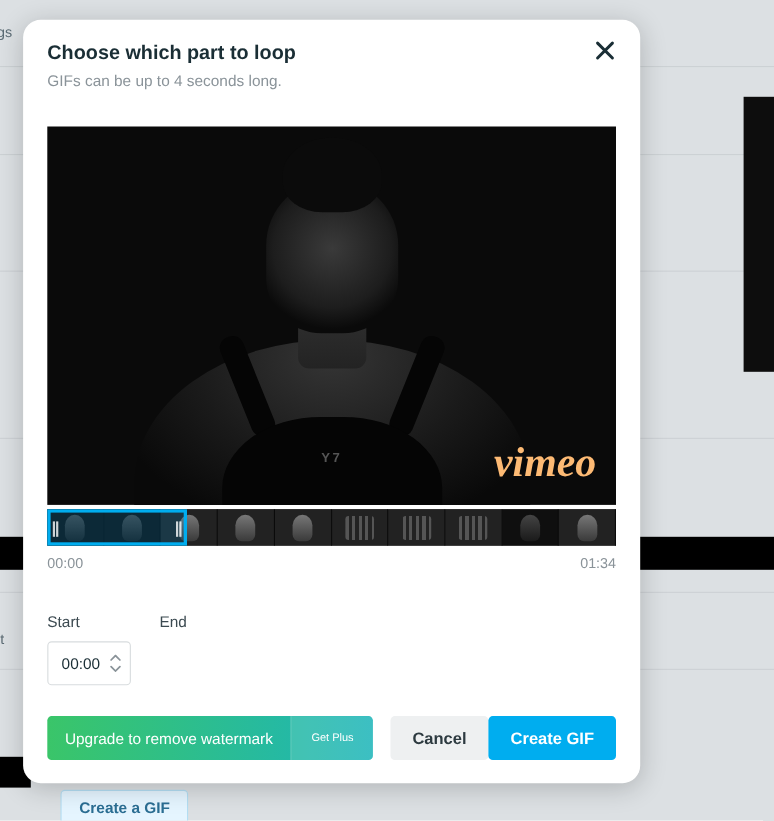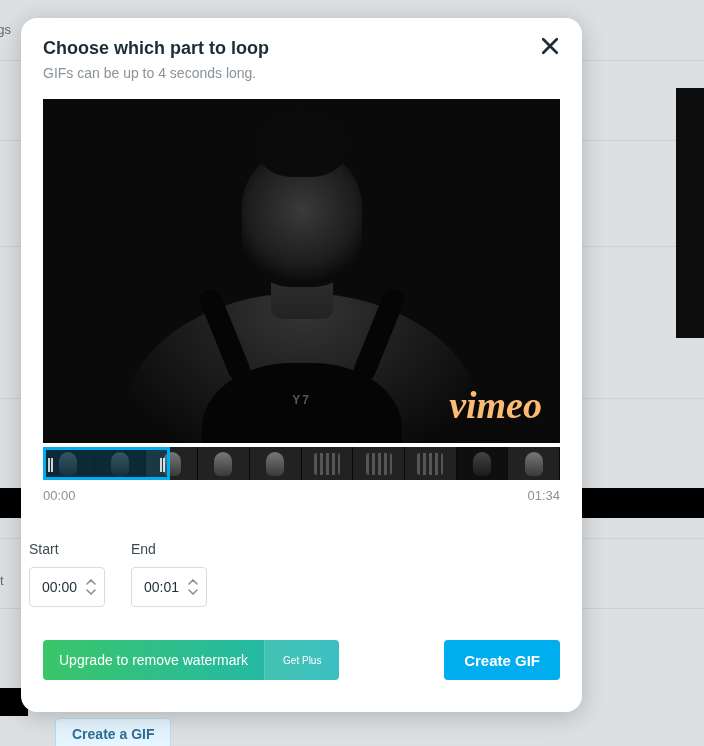--- a/index.html
+++ b/index.html
@@ -95,21 +95,21 @@
       right: 20px;
       width: 24px;
       height: 24px;
       cursor: pointer;
       display: flex;
       align-items: center;
       justify-content: center;
     }
     .close-btn svg { width: 18px; height: 18px; }
     .video-area {
-      margin: 18px 22px 0 22px;
+      margin: 34px 22px 0 22px;
       position: relative;
     }
     .video-preview {
       width: 100%;
       height: 344px;
       background: #0a0a0a;
       position: relative;
       overflow: hidden;
     }
     
@@ -249,21 +249,21 @@
       background: repeating-linear-gradient(90deg, #555 0 3px, #222 3px 6px);
     }
     .time-row {
       display: flex;
       justify-content: space-between;
       margin-top: 8px;
       font-size: 13px;
       color: #8a9399;
     }
     .fields {
-      margin: 38px 22px 0 8px;
+      margin: 38px 22px 0 22px;
       display: flex;
       gap: 26px;
     }
     .field label {
       display: block;
       font-size: 14px;
       color: #3c4a51;
       margin-bottom: 10px;
     }
     .time-input {
@@ -443,39 +443,25 @@
           <span>
               <svg viewBox="0 0 10 7">
                 <path d="M1 2 L5 6 L9 2" stroke="#8a9399" stroke-width="1.6" fill="none" stroke-linecap="round"></path>
               </svg>
             </span>
         </div>
       </div>
     </div>
     <div class="field">
       <label>End</label>
-      <div class="time-input">
-        <div class="val">00:01</div>
-        <div class="steppers">
-          <span>
-              <svg viewBox="0 0 10 7">
-                <path d="M1 5 L5 1 L9 5" stroke="#8a9399" stroke-width="1.6" fill="none" stroke-linecap="round"></path>
-              </svg>
-            </span>
-          <span>
-              <svg viewBox="0 0 10 7">
-                <path d="M1 2 L5 6 L9 2" stroke="#8a9399" stroke-width="1.6" fill="none" stroke-linecap="round"></path>
-              </svg>
-            </span>
-        </div>
-      </div>
     </div>
   </div>
 
   <div class="footer">
     <div class="upgrade">
       <div class="upgrade-text">Upgrade to remove watermark</div>
       <div class="get-plus">Get Plus</div>
     </div>
     <div class="spacer"></div>
+    <button class="btn btn-cancel">Cancel</button>
     <button class="btn btn-create">Create GIF</button>
   </div>
 </div>
 
 </body></html>

